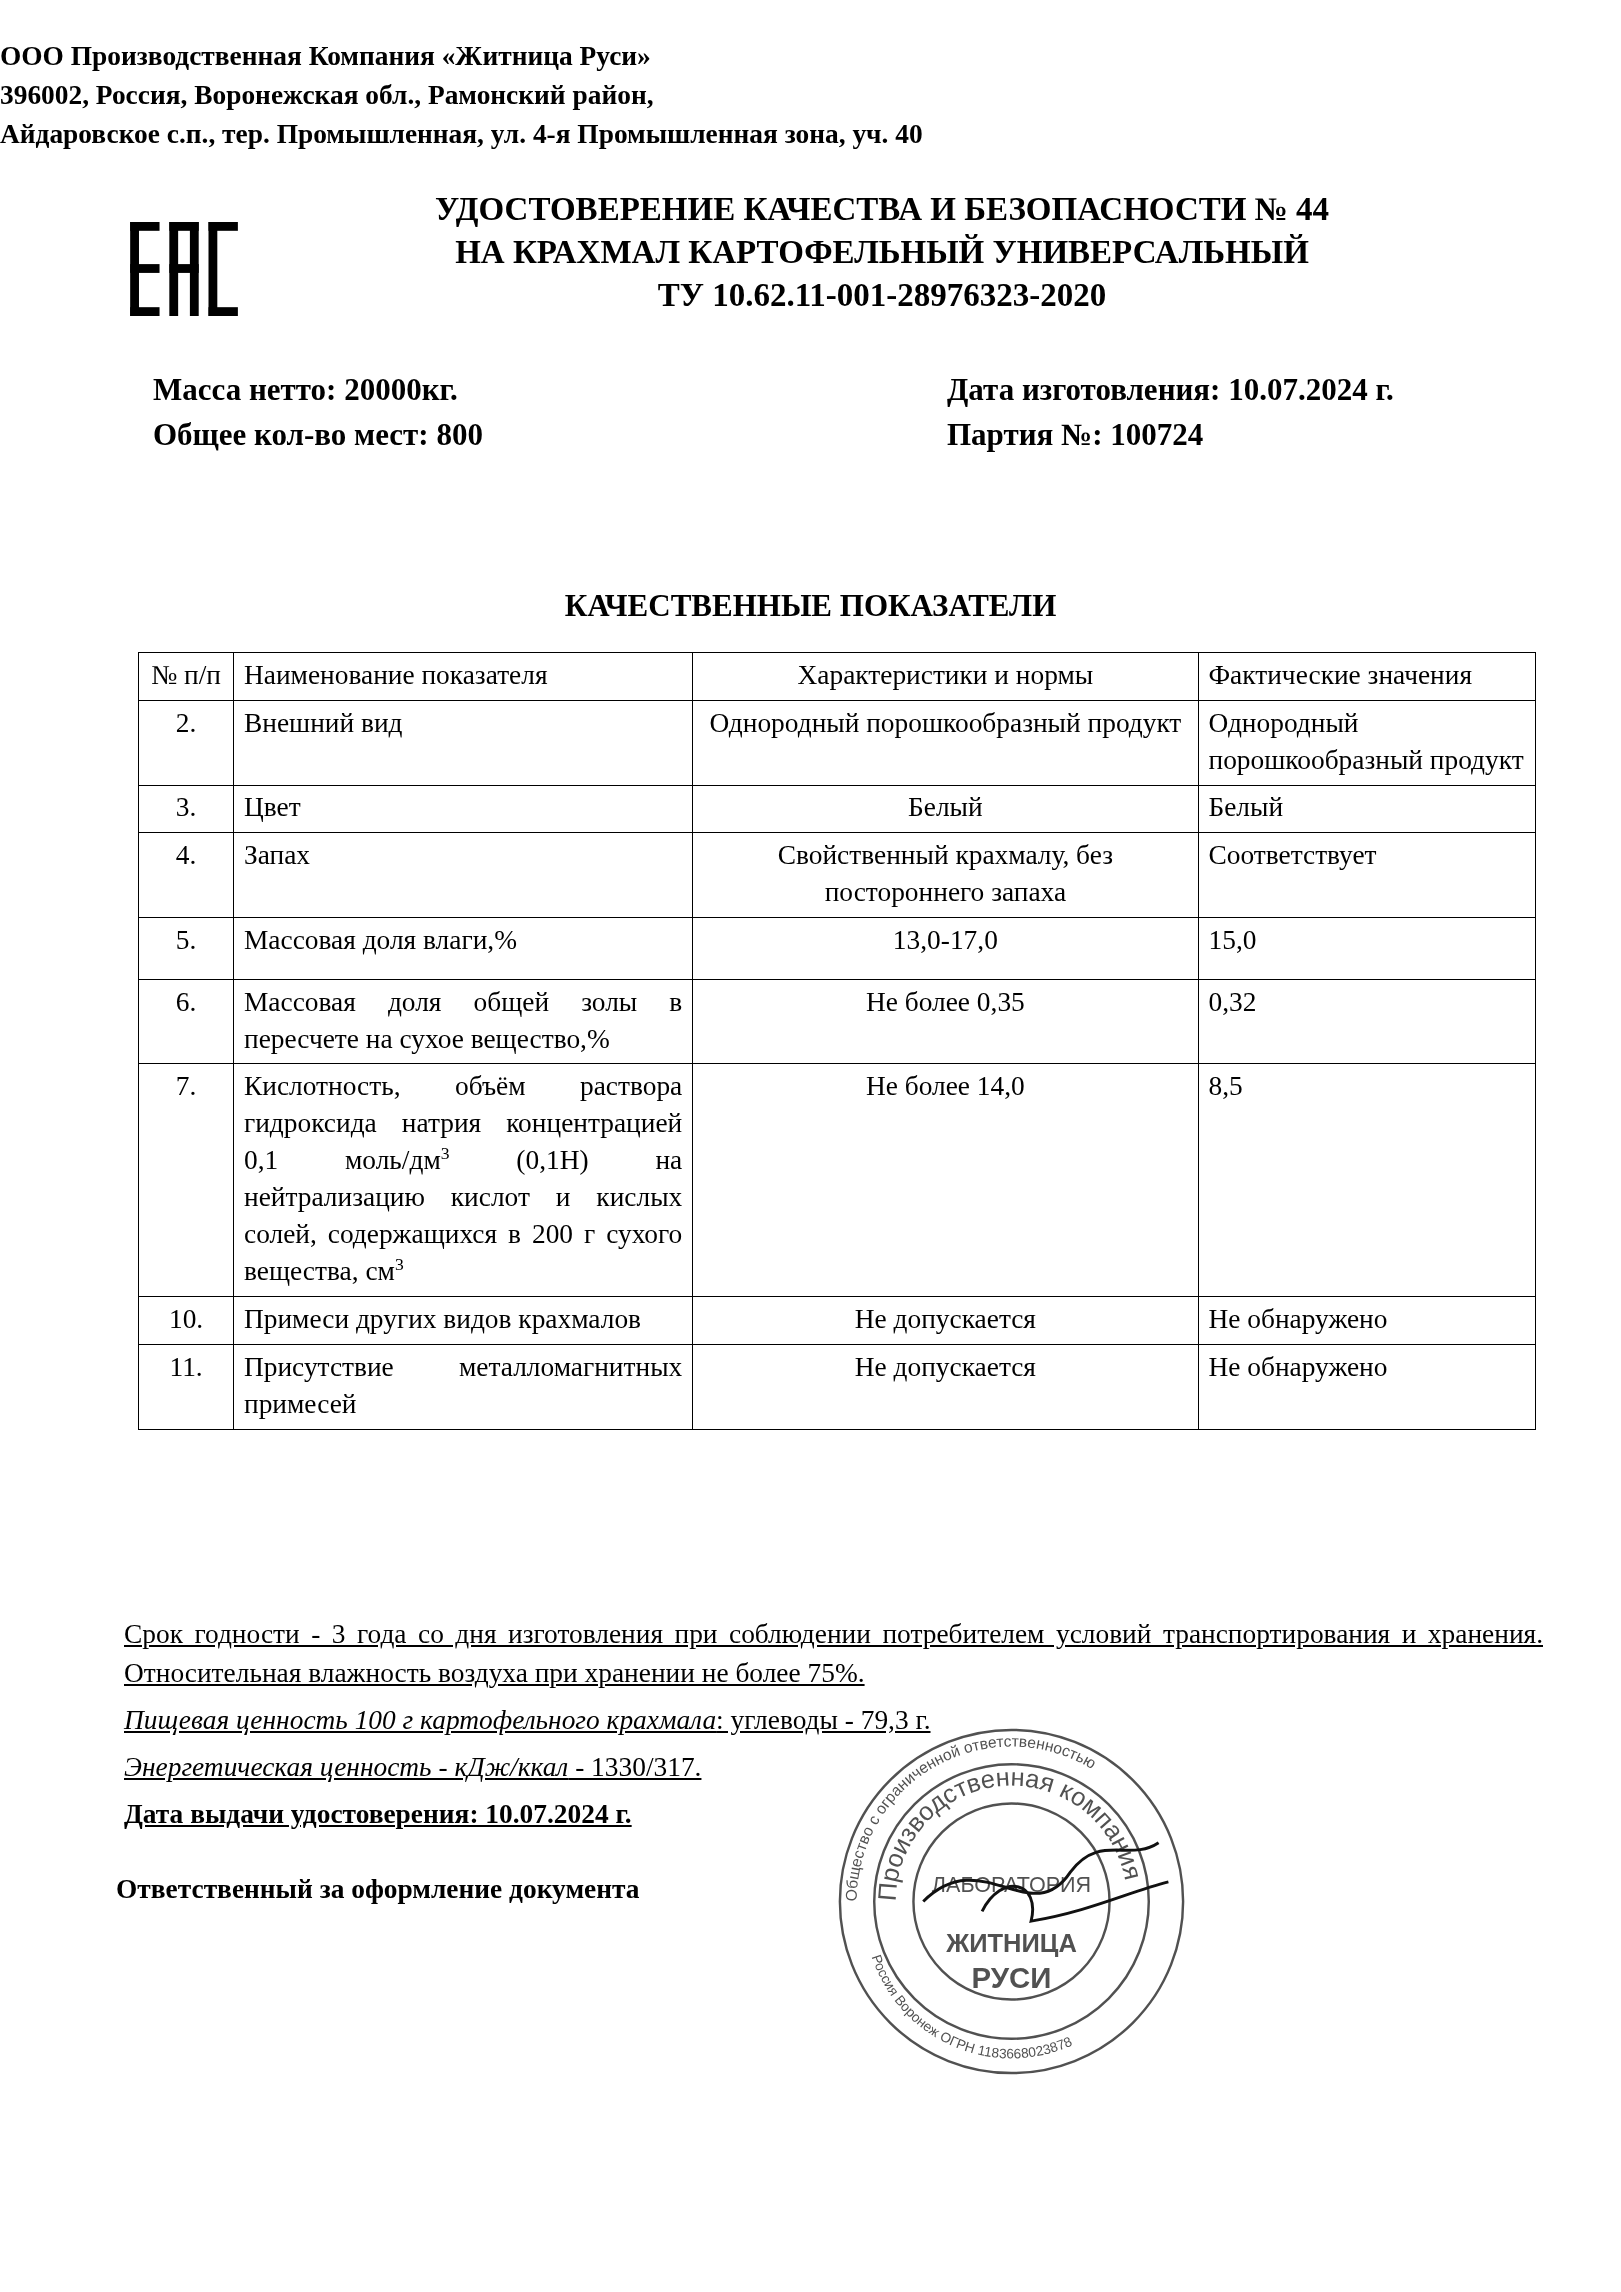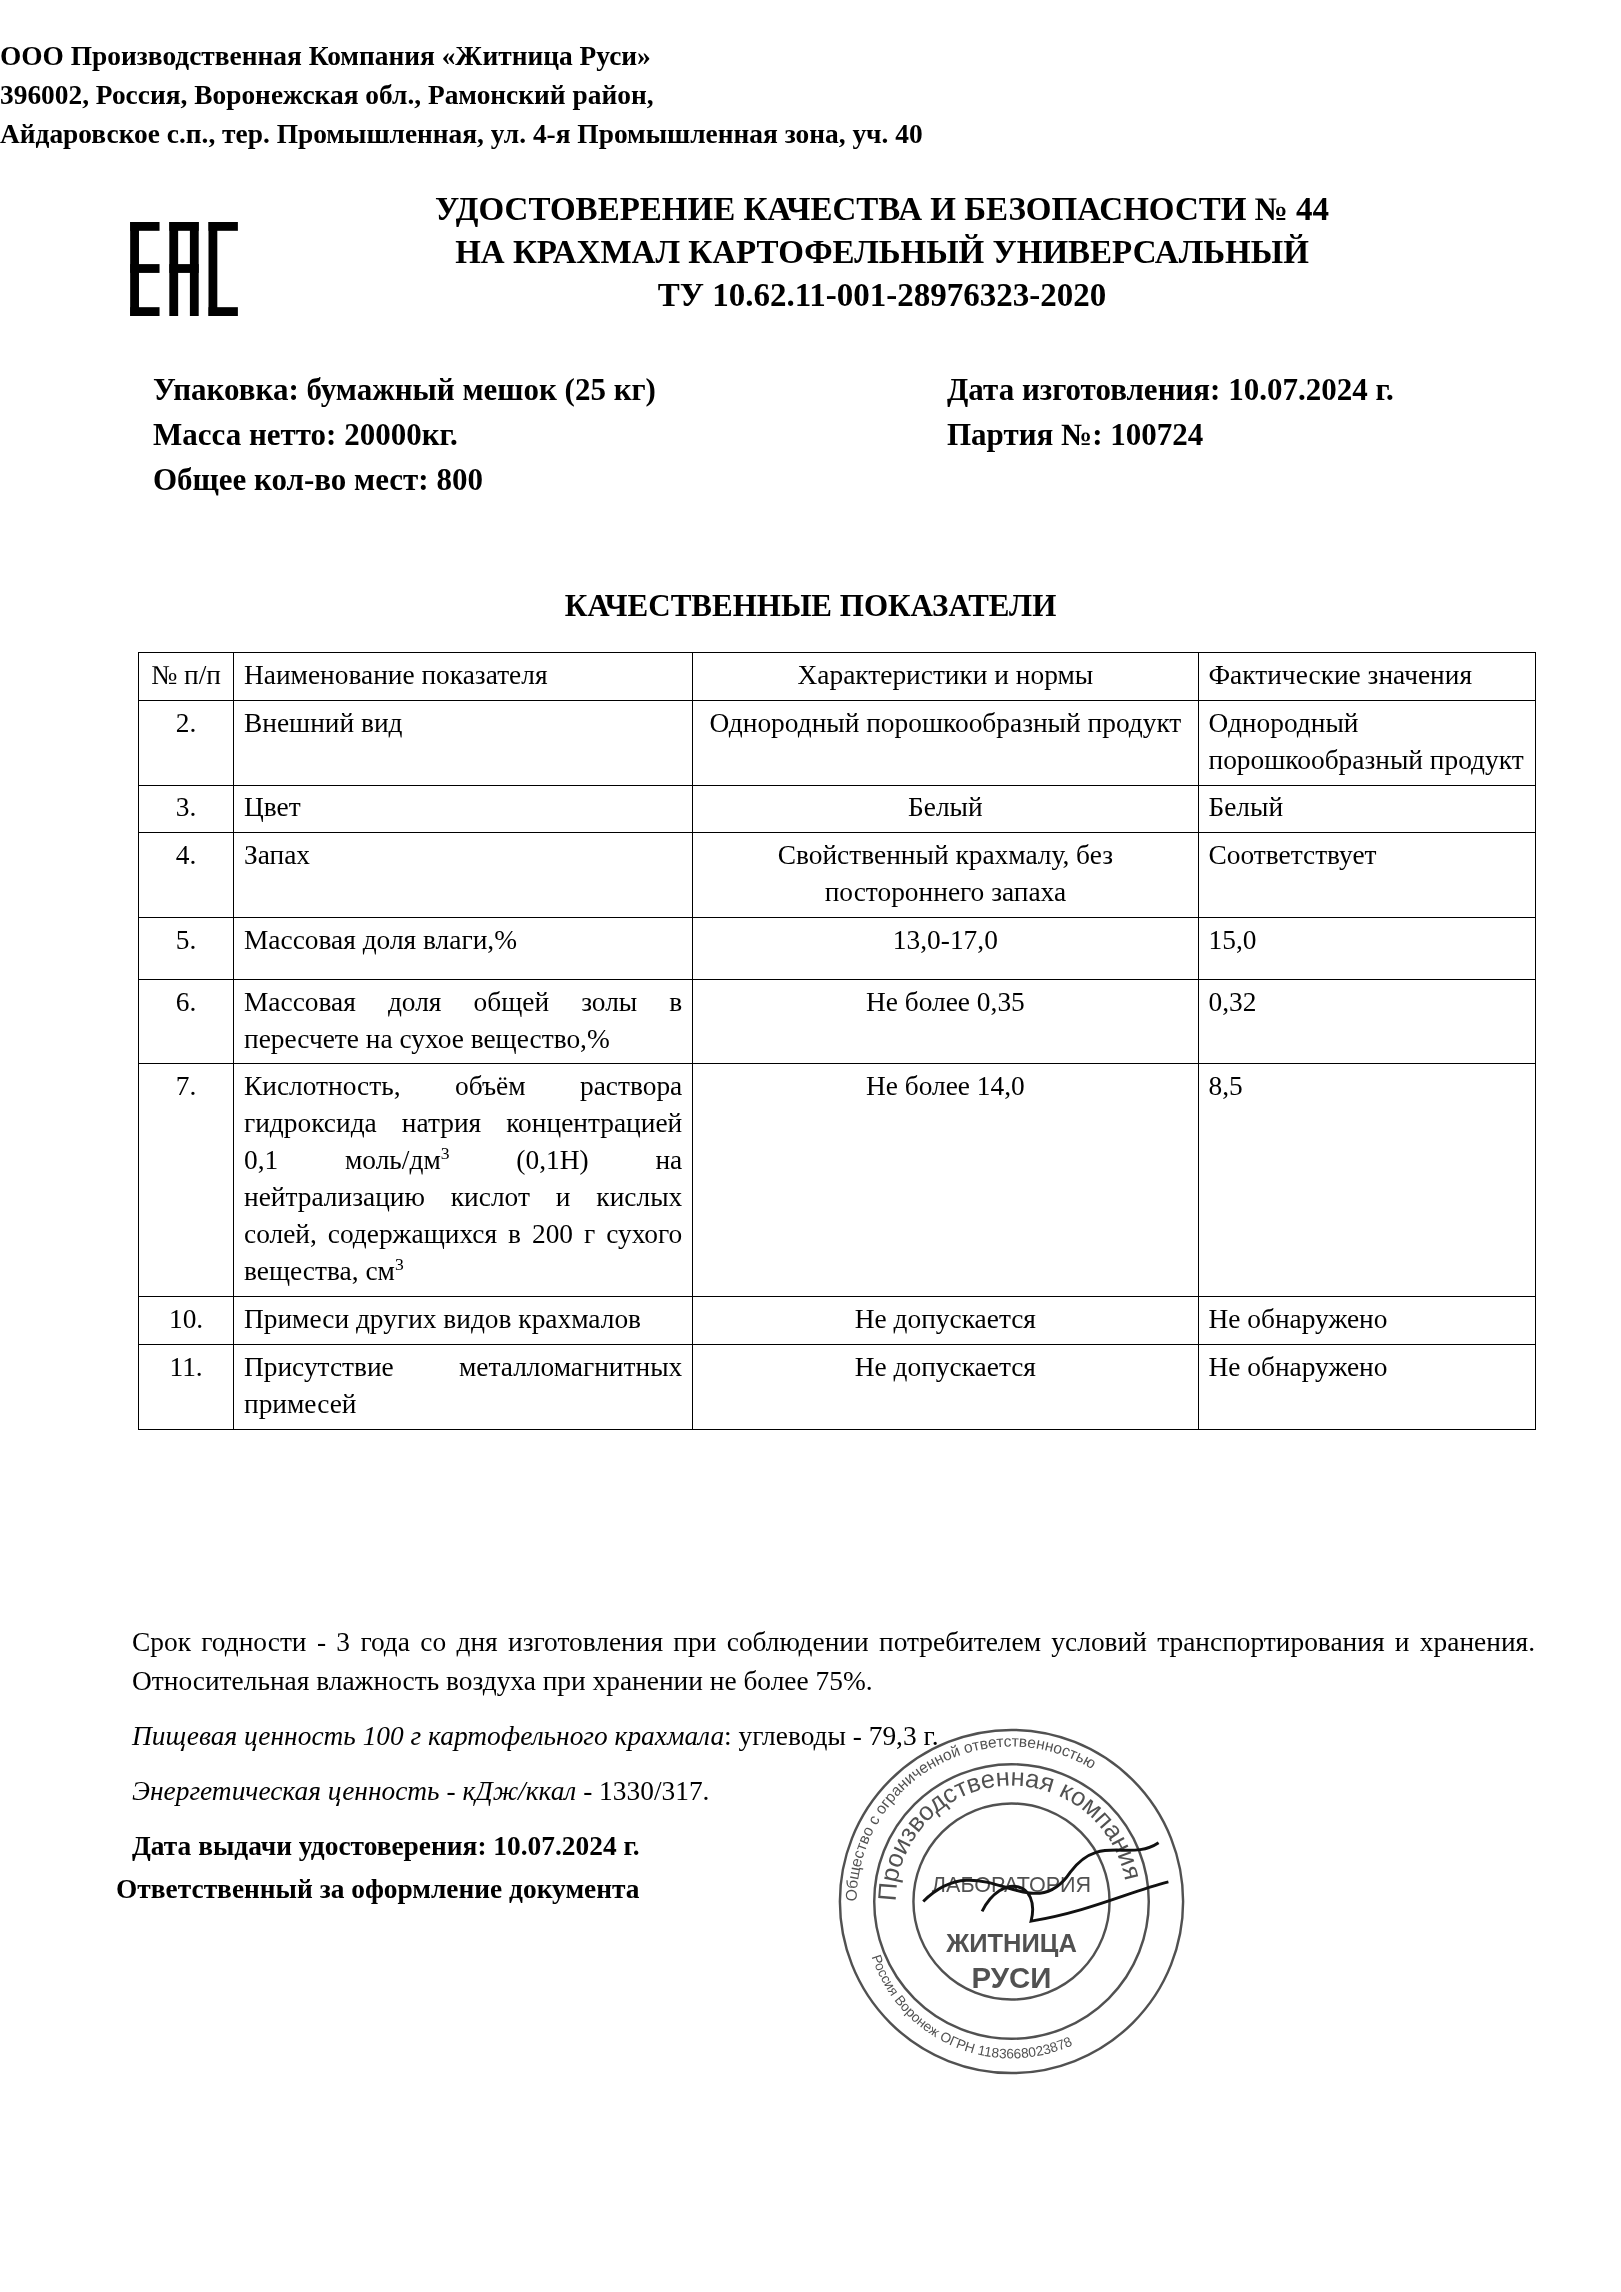--- a/index.html
+++ b/index.html
@@ -19,21 +19,21 @@
     font-weight: bold; font-size: 31px; }
   table.q { position: absolute; left: 138px; top: 652px; width: 1398px; border-collapse: collapse;
     font-size: 27.4px; line-height: 37px; }
   table.q td { border: 1.5px solid #000; vertical-align: top; padding: 3.9px 9.8px 5.9px 9.8px; margin-top: 24px; }
   .c-num { width: 71px; text-align: center; }
   .c-name { width: 421px; text-align: justify; text-align-last: left; }
   .c-norm { width: 466px; text-align: center; }
   .c-fact { width: 304px; text-align: left; }
   sup { font-size: 17.6px; line-height: 0; }
   .footer { position: absolute; left: 116px; width: 1435px; top: 1607px; font-size: 27.4px; line-height: 39px; }
-  .footer p { margin: 16px; }
+  .footer p { margin: 8px; text-decoration: underline; }
   .just-last-left { text-align: justify; }
   .it { font-style: italic; }
   .b { font-weight: bold; }
   .responsible { position: absolute; left: 116px; top: 1874px; font-weight: bold; font-size: 27.4px; text-align: center; }
   .stamp { position: absolute; left: 835px; top: 1725px; width: 353px; height: 353px; }
 </style>
 </head>
 <body>
 
 <div class="company">
@@ -58,21 +58,20 @@
   </g>
 </svg>
 
 <div class="title">
   <div>УДОСТОВЕРЕНИЕ КАЧЕСТВА И БЕЗОПАСНОСТИ № 44</div>
   <div>НА КРАХМАЛ КАРТОФЕЛЬНЫЙ УНИВЕРСАЛЬНЫЙ</div>
   <div>ТУ 10.62.11-001-28976323-2020</div>
 </div>
 
 <div class="info info-left">
-  <div>Упаковка: бумажный мешок (25 кг)</div>
   <div>Масса нетто: 20000кг.</div>
   <div>Общее кол-во мест: 800</div>
 </div>
 <div class="info info-right">
   <div>Дата изготовления: 10.07.2024 г.</div>
   <div>Партия №: 100724</div>
 </div>
 
 <div class="section-title">КАЧЕСТВЕННЫЕ ПОКАЗАТЕЛИ</div>
 

